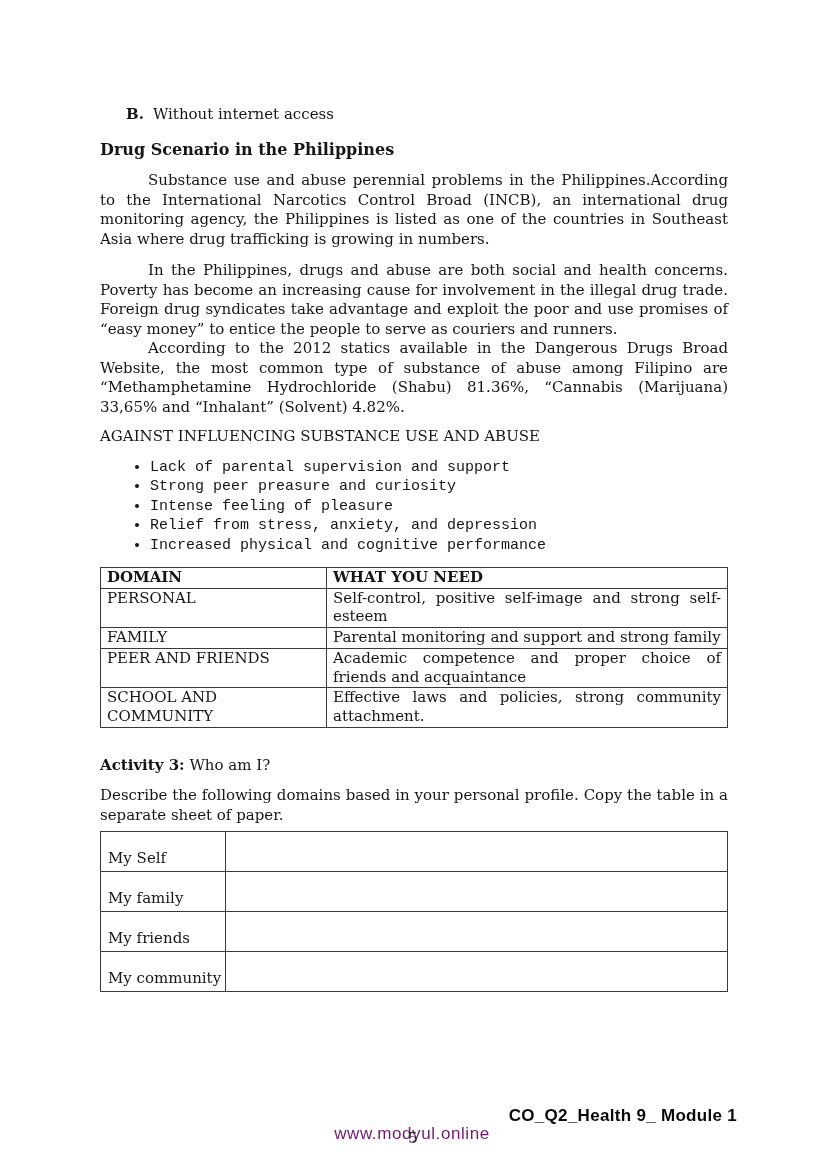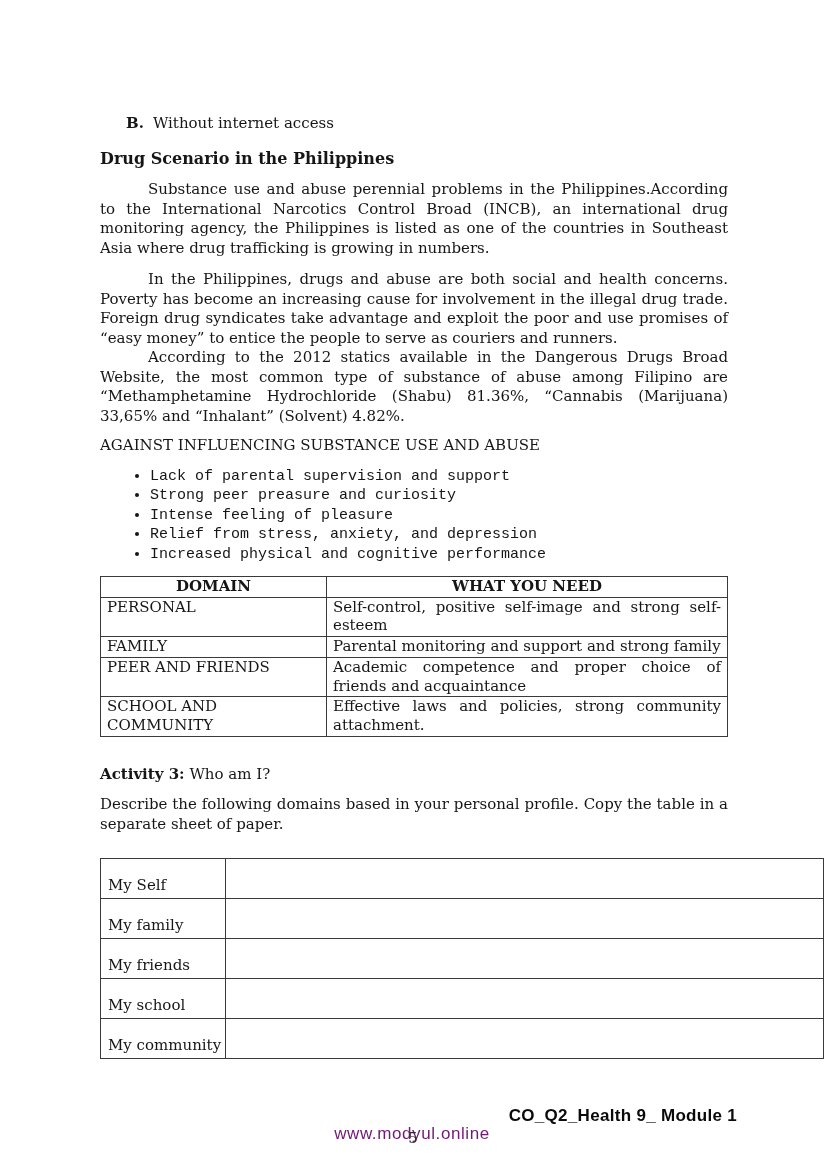--- a/index.html
+++ b/index.html
@@ -11,21 +11,21 @@
     background: #ffffff;
     overflow: hidden;
     font-family: "DejaVu Serif", "Liberation Serif", serif;
     color: #161616;
     font-size: 15px;
     line-height: 19.5px;
   }
   .content {
     position: absolute;
     left: 100px;
-    top: 13px;
+    top: 4px;
     width: 628px;
   }
   .option-b { margin: 101px 0 0 26px; }
   .option-b .marker { font-weight: bold; margin-right: 9px; }
   .section-heading {
     margin: 15px 0 0 0;
     font-weight: bold;
     font-size: 16px;
   }
   p.body-par {
@@ -49,28 +49,28 @@
     table-layout: fixed;
   }
   table.measures th, table.measures td {
     border: 1px solid #3a3a3a;
     padding: 0px 6px 1px 6px;
     vertical-align: top;
     font-size: 15px;
     line-height: 18.7px;
   }
   table.measures col.c1 { width: 226px; }
-  table.measures th { text-align: center; font-weight: bold; }
+  table.measures th { text-align: left; font-weight: bold; }
   table.measures td.need { text-align: justify; }
   .activity-heading { margin: 28px 0 0 0; }
   .activity-heading .label { font-weight: bold; }
   .activity-desc { margin: 11px 0 0 0; text-align: justify; }
   table.profile {
-    margin-top: 24px;
-    width: 724px;
+    margin-top: 6px;
+    width: 628px;
     border-collapse: collapse;
     table-layout: fixed;
   }
   table.profile td {
     border: 1px solid #3a3a3a;
     height: 36px;
     vertical-align: bottom;
     padding: 0 0 3px 7px;
     font-size: 15px;
   }
@@ -183,24 +183,20 @@
         </tr>
         <tr>
           <td>My family</td>
           <td></td>
         </tr>
         <tr>
           <td>My friends</td>
           <td></td>
         </tr>
         <tr>
-          <td>My school</td>
-          <td></td>
-        </tr>
-        <tr>
           <td>My community</td>
           <td></td>
         </tr>
       </tbody>
     </table>
 
   </div>
 
   <div class="footer-module">CO_Q2_Health 9_ Module 1</div>
   <div class="watermark">www.modyul.online</div>

